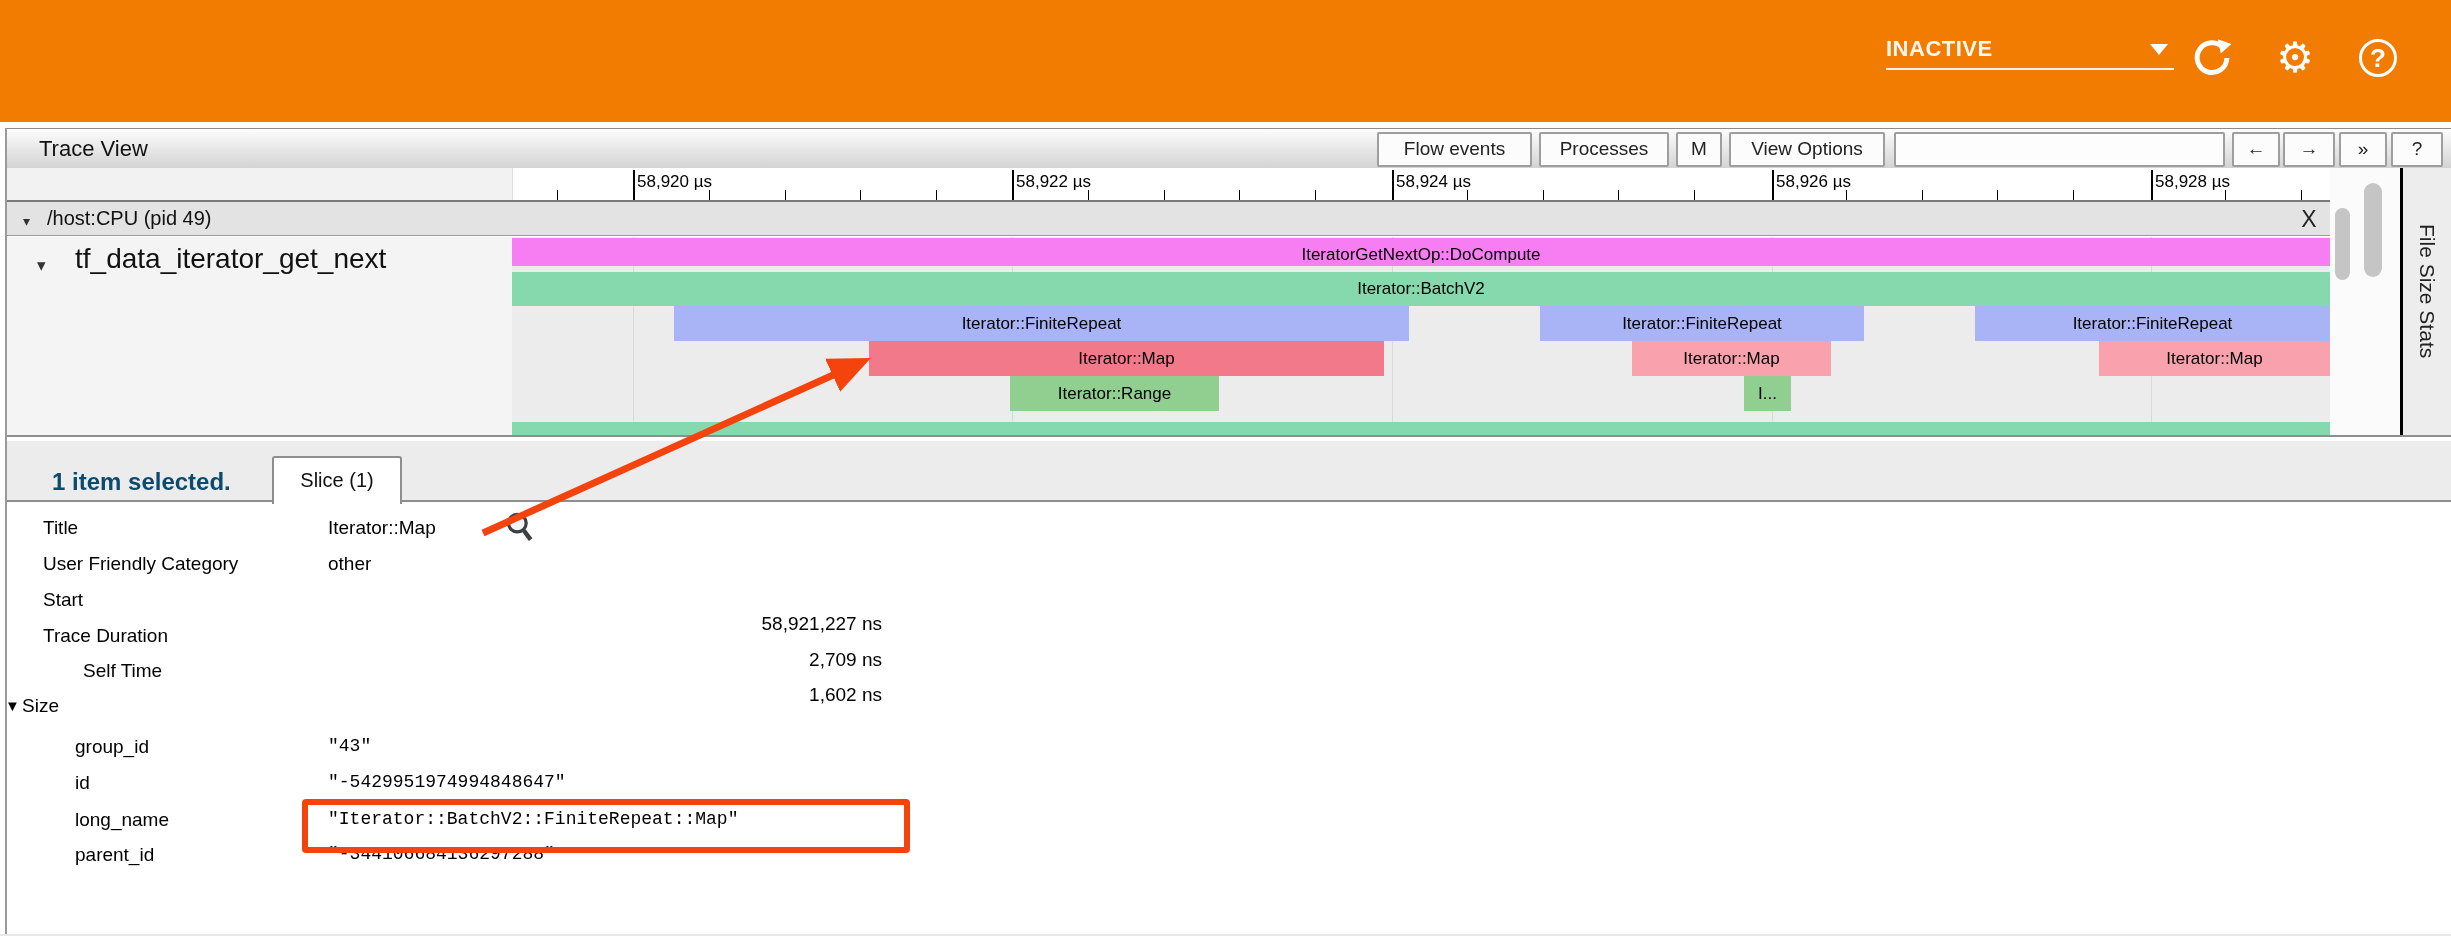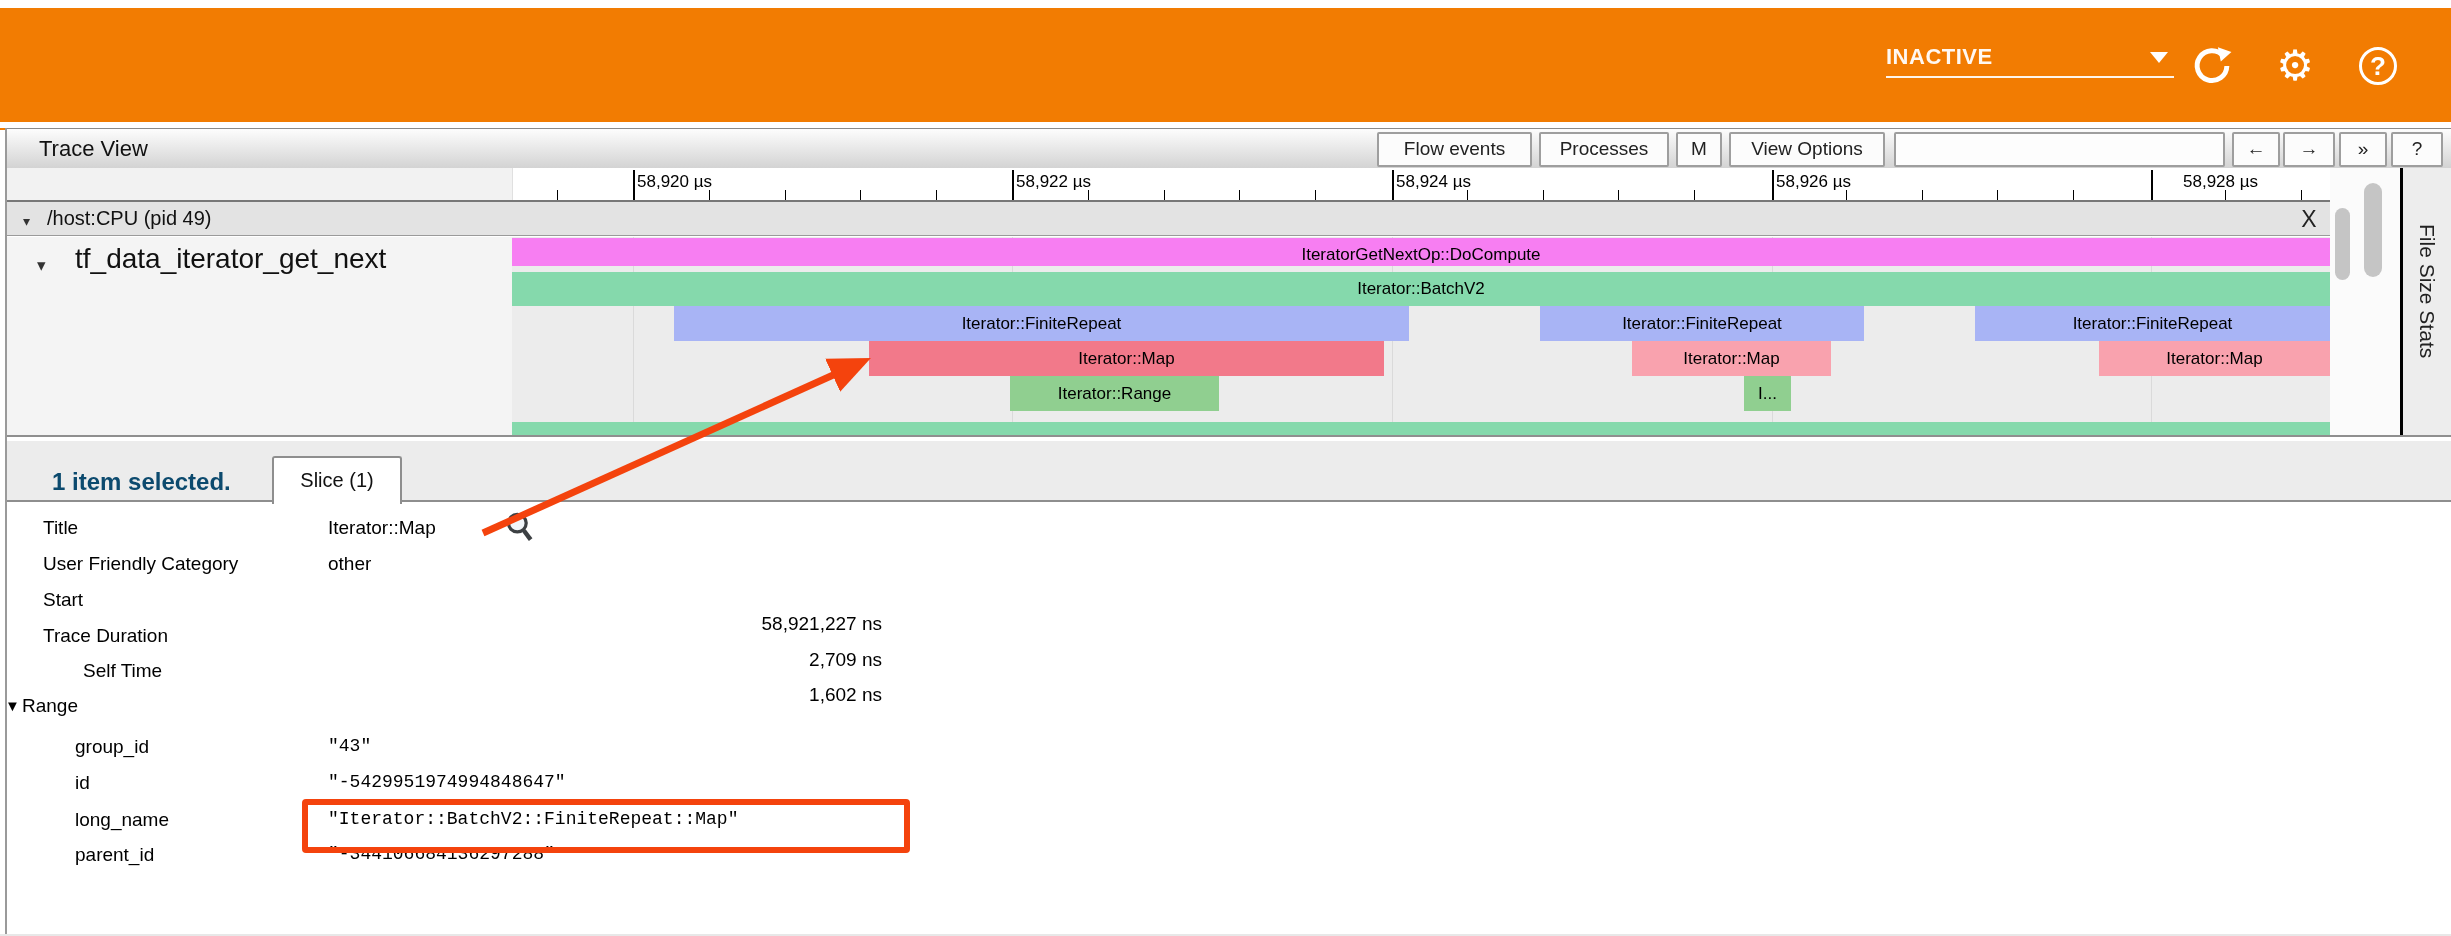--- a/index.html
+++ b/index.html
@@ -4,21 +4,21 @@
 <style>
   html,body{margin:0;padding:0;}
   body{
     width:2451px;height:936px;position:relative;overflow:hidden;
     background:#ffffff;font-family:"Liberation Sans", sans-serif;
     -webkit-font-smoothing:antialiased;
   }
   .abs{position:absolute;}
 
   
-  .appbar{left:0;top:8px;width:2451px;height:122px;background:#F27C02;}
+  .appbar{left:0;top:0;width:2451px;height:122px;background:#F27C02;}
   .status-select{left:1886px;top:30px;width:288px;height:38px;
     border-bottom:2px solid rgba(255,255,255,.92);color:rgba(255,255,255,.95);
     font-size:22px;font-weight:bold;letter-spacing:.5px;line-height:38px;cursor:pointer;}
   .status-caret{position:absolute;right:6px;top:14px;width:0;height:0;
     border-left:9px solid transparent;border-right:9px solid transparent;
     border-top:11px solid #fff;}
   .appbar-icon{width:44px;height:44px;top:36px;color:#fff;text-align:center;cursor:pointer;}
   .gear-glyph{font-size:42px;line-height:44px;color:#fff;}
   .help-circle{box-sizing:border-box;width:38px;height:38px;margin:3px auto 0;
     border:3px solid #fff;border-radius:50%;font-size:26px;font-weight:bold;
@@ -143,21 +143,21 @@
   <div id="ruler-ticks">
       <div class="abs tick-major" style="left: 626px;"></div>
       <div class="abs tick-label" style="left: 630px;">58,920 µs</div>
       <div class="abs tick-major" style="left: 1005px;"></div>
       <div class="abs tick-label" style="left: 1009px;">58,922 µs</div>
       <div class="abs tick-major" style="left: 1385px;"></div>
       <div class="abs tick-label" style="left: 1389px;">58,924 µs</div>
       <div class="abs tick-major" style="left: 1765px;"></div>
       <div class="abs tick-label" style="left: 1769px;">58,926 µs</div>
       <div class="abs tick-major" style="left: 2144px;"></div>
-      <div class="abs tick-label" style="left: 2148px; margin-left: 28px;">58,928 µs</div>
+      <div class="abs tick-label" style="left: 2148px;">58,928 µs</div>
       <div class="abs tick-minor" style="left: 550.2px;"></div>
       <div class="abs tick-minor" style="left: 701.8px;"></div>
       <div class="abs tick-minor" style="left: 777.6px;"></div>
       <div class="abs tick-minor" style="left: 853.4px;"></div>
       <div class="abs tick-minor" style="left: 929.2px;"></div>
       <div class="abs tick-minor" style="left: 1080.8px;"></div>
       <div class="abs tick-minor" style="left: 1156.6px;"></div>
       <div class="abs tick-minor" style="left: 1232.4px;"></div>
       <div class="abs tick-minor" style="left: 1308.2px;"></div>
       <div class="abs tick-minor" style="left: 1459.8px;"></div>
@@ -232,21 +232,21 @@
     <div class="abs detail-row" style="top: 618px;">
       <span class="d-label" style="left: 43px;">Trace Duration</span>
       <span class="d-value-num">2,709 ns</span>
     </div>
     <div class="abs detail-row" style="top: 653px;">
       <span class="d-label" style="left: 43px; margin-left: 40px;">Self Time</span>
       <span class="d-value-num">1,602 ns</span>
     </div>
     <div class="abs detail-row" style="top: 688px;">
       <span class="args-tri">▼</span>
-      <span class="d-label" style="left: 22px;">Range</span>
+      <span class="d-label" style="left: 22px;">Size</span>
     </div>
     <div class="abs detail-row" style="top: 729px;">
       <span class="d-label" style="left: 75px;">group_id</span>
       <span class="d-value-mono">"43"</span>
     </div>
     <div class="abs detail-row" style="top: 765px;">
       <span class="d-label" style="left: 75px;">id</span>
       <span class="d-value-mono">"-5429951974994848647"</span>
     </div>
     <div class="abs detail-row" style="top: 802px;">

